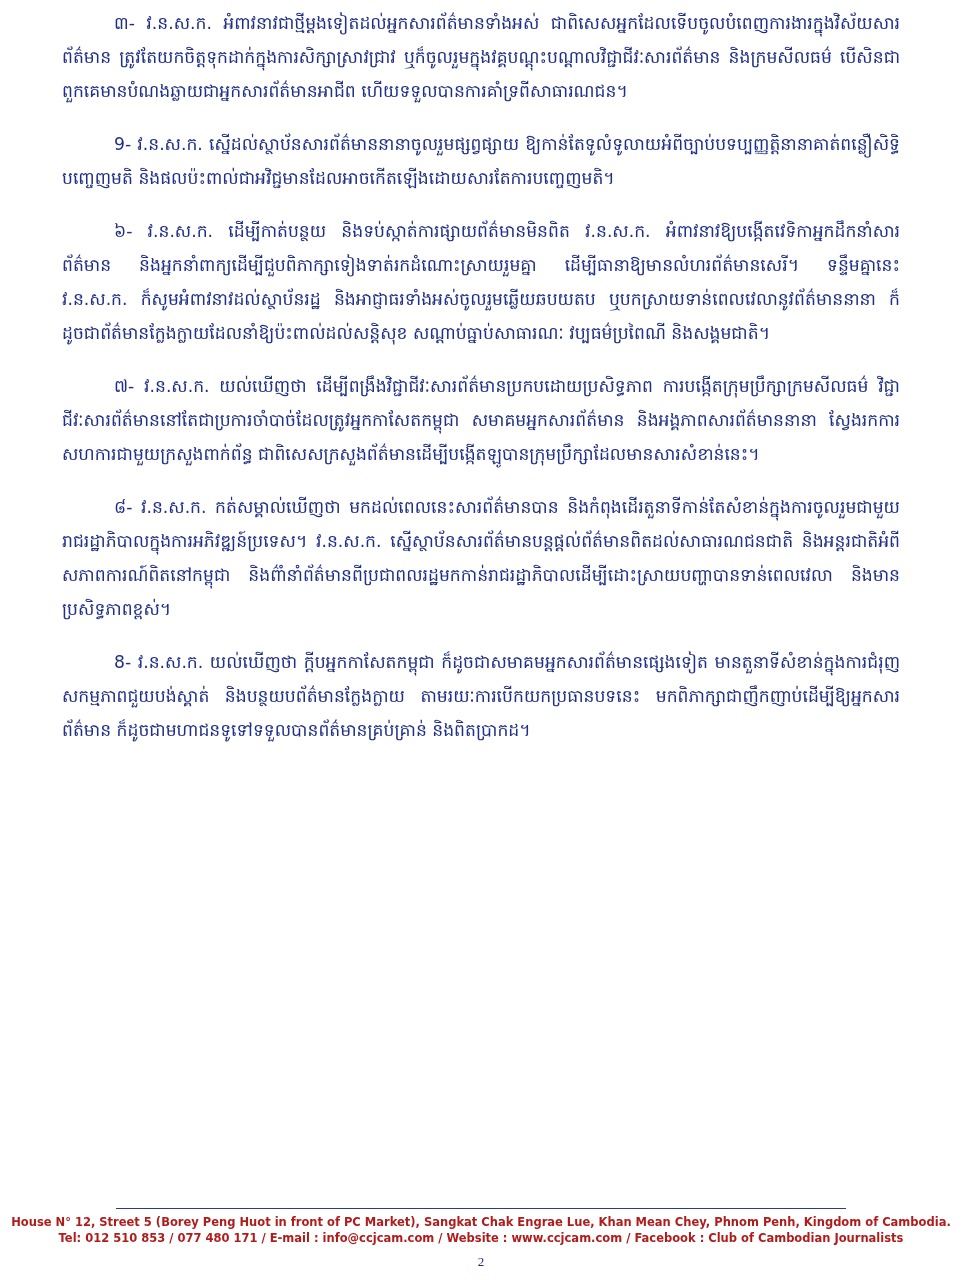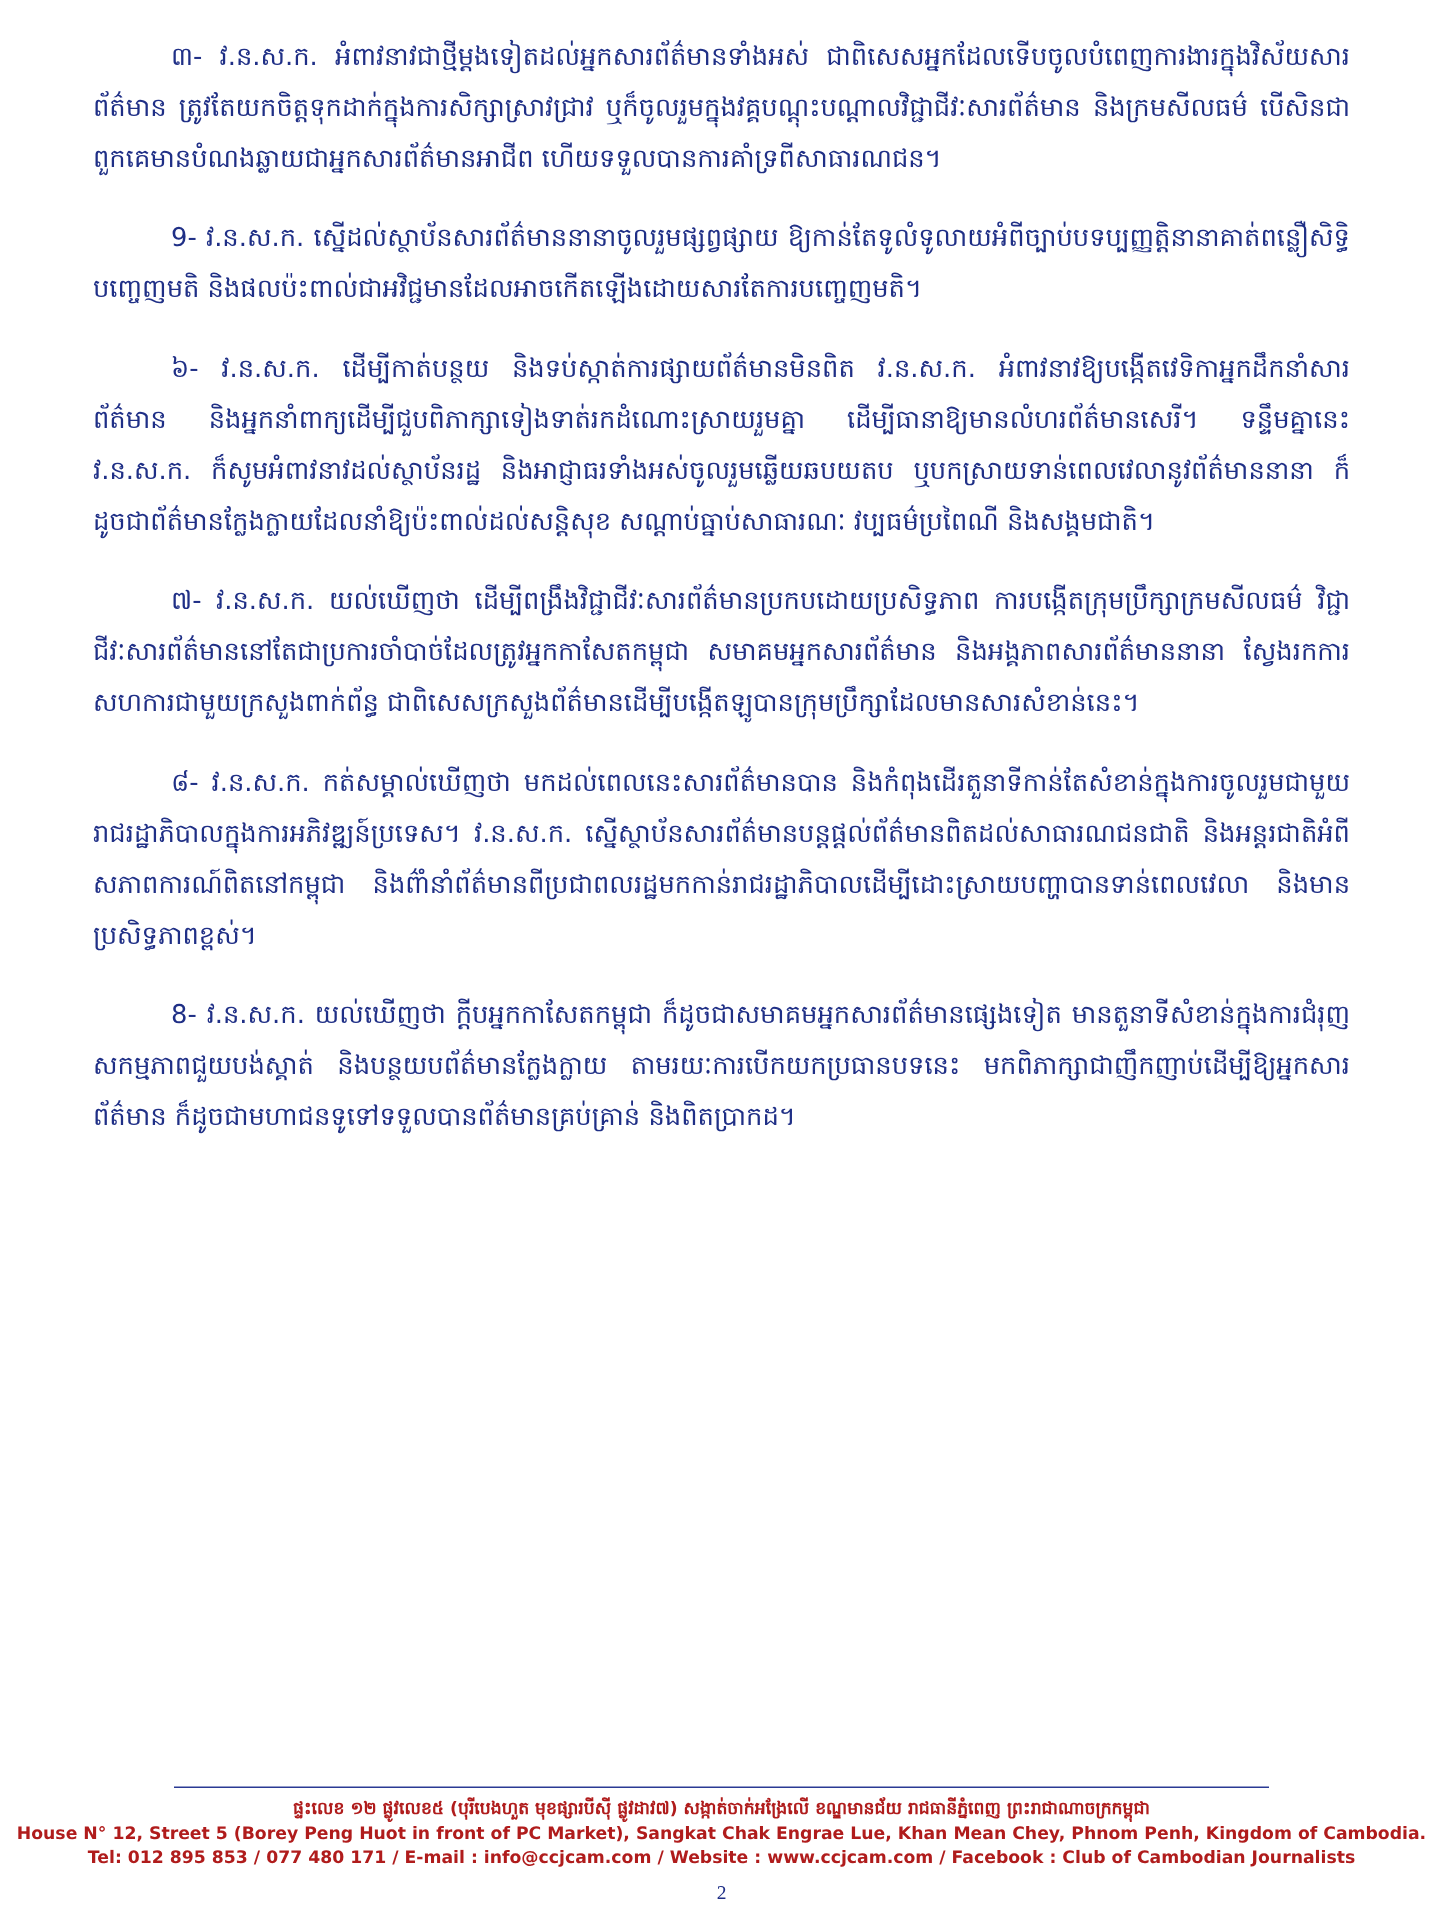--- a/index.html
+++ b/index.html
@@ -14,21 +14,21 @@
     color: #1b2a7a;
     position: relative;
     overflow: hidden;
   }
   .page {
     position: absolute;
     top: 0; left: 0;
     width: 962px;
     height: 1280px;
     box-sizing: border-box;
-    padding: 21px 62px 0 62px;
+    padding: 6px 62px 0 62px;
   }
   .body-text {
     font-size: 17.2px;
     line-height: 34px;
     color: #1f2f86;
     text-align: justify;
     text-justify: inter-word;
   }
   .para {
     margin: 0 0 19px 0;
@@ -91,18 +91,17 @@
     <p class="para">៦- វ.ន.ស.ក. ដើម្បីកាត់បន្ថយ និងទប់ស្កាត់ការផ្សាយព័ត៌មានមិនពិត វ.ន.ស.ក. អំពាវនាវឱ្យបង្កើតវេទិកាអ្នកដឹកនាំសារព័ត៌មាន និងអ្នកនាំពាក្យដើម្បីជួបពិភាក្សាទៀងទាត់រកដំណោះស្រាយរួមគ្នា ដើម្បីធានាឱ្យមានលំហរព័ត៌មានសេរី។ ទន្ទឹមគ្នានេះ វ.ន.ស.ក. ក៏សូមអំពាវនាវដល់ស្ថាប័នរដ្ឋ និងអាជ្ញាធរទាំងអស់ចូលរួមឆ្លើយឆបយតប ឬបកស្រាយទាន់ពេលវេលានូវព័ត៌មាននានា ក៏ដូចជាព័ត៌មានក្លែងក្លាយដែលនាំឱ្យប៉ះពាល់ដល់សន្តិសុខ សណ្ដាប់ធ្នាប់សាធារណៈ វប្បធម៌ប្រពៃណី និងសង្គមជាតិ។</p>
     <p class="para">៧- វ.ន.ស.ក. យល់ឃើញថា ដើម្បីពង្រឹងវិជ្ជាជីវៈសារព័ត៌មានប្រកបដោយប្រសិទ្ធភាព ការបង្កើតក្រុមប្រឹក្សាក្រមសីលធម៌ វិជ្ជាជីវៈសារព័ត៌មាននៅតែជាប្រការចាំបាច់ដែលត្រូវអ្នកកាសែតកម្ពុជា សមាគមអ្នកសារព័ត៌មាន និងអង្គភាពសារព័ត៌មាននានា ស្វែងរកការសហការជាមួយក្រសួងពាក់ព័ន្ធ ជាពិសេសក្រសួងព័ត៌មានដើម្បីបង្កើតឡូបានក្រុមប្រឹក្សាដែលមានសារសំខាន់នេះ។</p>
     <p class="para">៨- វ.ន.ស.ក. កត់សម្គាល់ឃើញថា មកដល់ពេលនេះសារព័ត៌មានបាន និងកំពុងដើរតួនាទីកាន់តែសំខាន់ក្នុងការចូលរួមជាមួយរាជរដ្ឋាភិបាលក្នុងការអភិវឌ្ឍន៍ប្រទេស។ វ.ន.ស.ក. ស្នើស្ថាប័នសារព័ត៌មានបន្ដផ្ដល់ព័ត៌មានពិតដល់សាធារណជនជាតិ និងអន្ដរជាតិអំពីសភាពការណ៍ពិតនៅកម្ពុជា និងព៌ាំនាំព័ត៌មានពីប្រជាពលរដ្ឋមកកាន់រាជរដ្ឋាភិបាលដើម្បីដោះស្រាយបញ្ហាបានទាន់ពេលវេលា និងមានប្រសិទ្ធភាពខ្ពស់។</p>
     <p class="para">8- វ.ន.ស.ក. យល់ឃើញថា ក្ដីបអ្នកកាសែតកម្ពុជា ក៏ដូចជាសមាគមអ្នកសារព័ត៌មានផ្សេងទៀត មានតួនាទីសំខាន់ក្នុងការជំរុញសកម្មភាពជួយបង់ស្គាត់ និងបន្ថយបព័ត៌មានក្លែងក្លាយ តាមរយៈការបើកយកប្រធានបទនេះ មកពិភាក្សាជាញឹកញាប់ដើម្បីឱ្យអ្នកសារព័ត៌មាន ក៏ដូចជាមហាជនទូទៅទទួលបានព័ត៌មានគ្រប់គ្រាន់ និងពិតប្រាកដ។</p>
   </div>
 
 </div>
 
 <div class="footer">
   <div class="footer-rule"></div>
-  <div class="footer-kh">ផ្ទះលេខ ១២ ផ្លូវលេខ៥ (បុរីបេងហួត មុខផ្សារបីស៊ី ផ្លូវដាវ៧) សង្កាត់ចាក់អង្រែលើ ខណ្ឌមានជ័យ រាជធានីភ្នំពេញ ព្រះរាជាណាចក្រកម្ពុជា</div>
   <div class="footer-en">House N° 12, Street 5 (Borey Peng  Huot in front of PC Market), Sangkat Chak Engrae Lue, Khan Mean Chey, Phnom Penh, Kingdom of Cambodia.</div>
-  <div class="footer-contact">Tel: 012 895 853 / 077 480 171 / E-mail : info@ccjcam.com /  Website : www.ccjcam.com / Facebook : Club of Cambodian Journalists</div>
+  <div class="footer-contact">Tel: 012 510 853 / 077 480 171 / E-mail : info@ccjcam.com /  Website : www.ccjcam.com / Facebook : Club of Cambodian Journalists</div>
 </div>
 
 <div class="page-number">2</div>
 
 </body></html>

